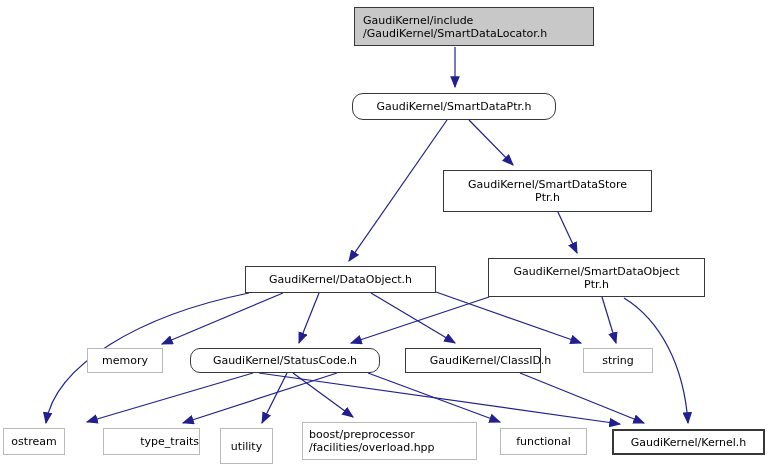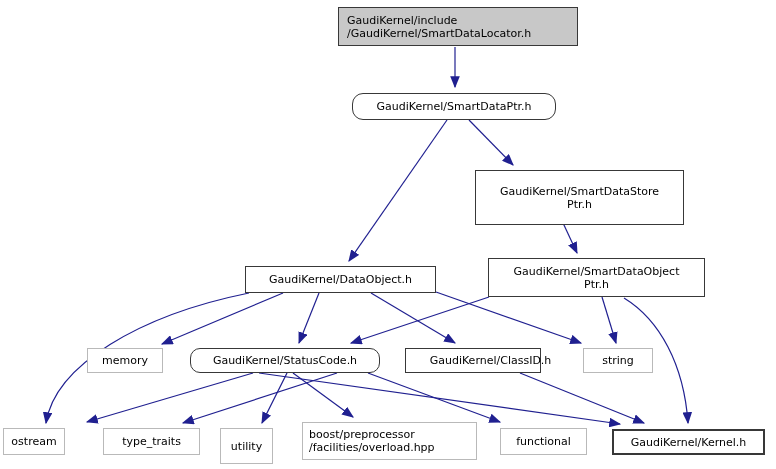--- a/index.html
+++ b/index.html
@@ -51,30 +51,30 @@
     <path d="M249,293 C140,315 55,365 46,423" marker-end="url(#arw)"></path>
     <path d="M253,373 L87,422" marker-end="url(#arw)"></path>
     <path d="M337,373 L183,423" marker-end="url(#arw)"></path>
     <path d="M287,373 L262,423" marker-end="url(#arw)"></path>
     <path d="M293,373 L353,417" marker-end="url(#arw)"></path>
     <path d="M368,373 L500,422" marker-end="url(#arw)"></path>
     <path d="M259,373 L620,424" marker-end="url(#arw)"></path>
     <path d="M520,373 L644,423" marker-end="url(#arw)"></path>
   </svg>
 
-  <div class="node current leftalign" style="left:338px;top:7px;width:240px;height:39px;">
+  <div class="node current leftalign" style="left:354px;top:7px;width:240px;height:39px;">
     <span>GaudiKernel/include</span>
     <span>/GaudiKernel/SmartDataLocator.h</span>
   </div>
 
   <div class="node" style="left:352px;top:93px;width:204px;height:27px;border-radius:11px;">
     <span>GaudiKernel/SmartDataPtr.h</span>
   </div>
 
-  <div class="node" style="left:443px;top:170px;width:209px;height:55px;margin-left:32px;">
+  <div class="node" style="left:443px;top:170px;width:209px;height:42px;">
     <span>GaudiKernel/SmartDataStore</span>
     <span>Ptr.h</span>
   </div>
 
   <div class="node" style="left:488px;top:258px;width:217px;height:39px;">
     <span>GaudiKernel/SmartDataObject</span>
     <span>Ptr.h</span>
   </div>
 
   <div class="node" style="left:245px;top:266px;width:191px;height:27px;">
@@ -94,21 +94,21 @@
   </div>
 
   <div class="node system" style="left:583px;top:348px;width:70px;height:25px;">
     <span>string</span>
   </div>
 
   <div class="node system" style="left:3px;top:428px;width:62px;height:27px;">
     <span>ostream</span>
   </div>
 
-  <div class="node system" style="left:103px;top:428px;width:97px;height:27px;">
+  <div class="node system" style="left:103px;top:428px;width:97px;height:27px;align-items:flex-end;">
     <span>type_traits</span>
   </div>
 
   <div class="node system" style="left:220px;top:428px;width:53px;height:36px;">
     <span>utility</span>
   </div>
 
   <div class="node system leftalign" style="left:302px;top:422px;width:175px;height:38px;padding-left:6px;">
     <span>boost/preprocessor</span>
     <span>/facilities/overload.hpp</span>

